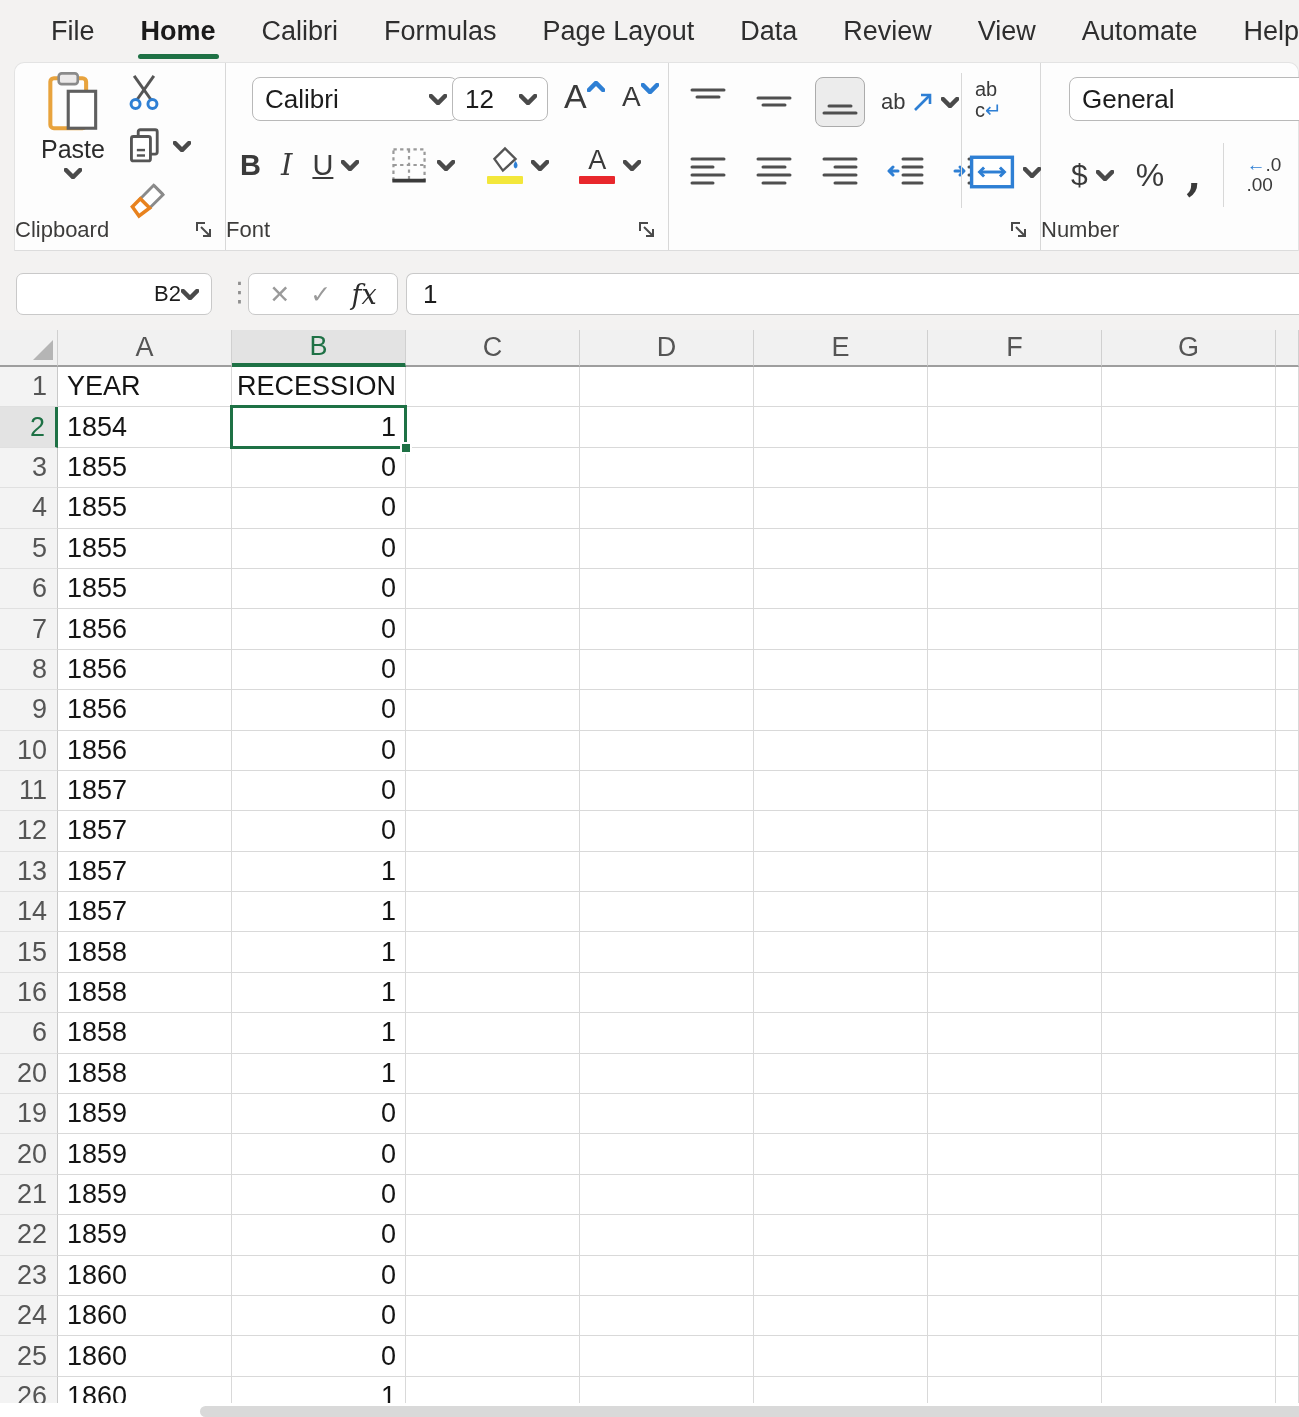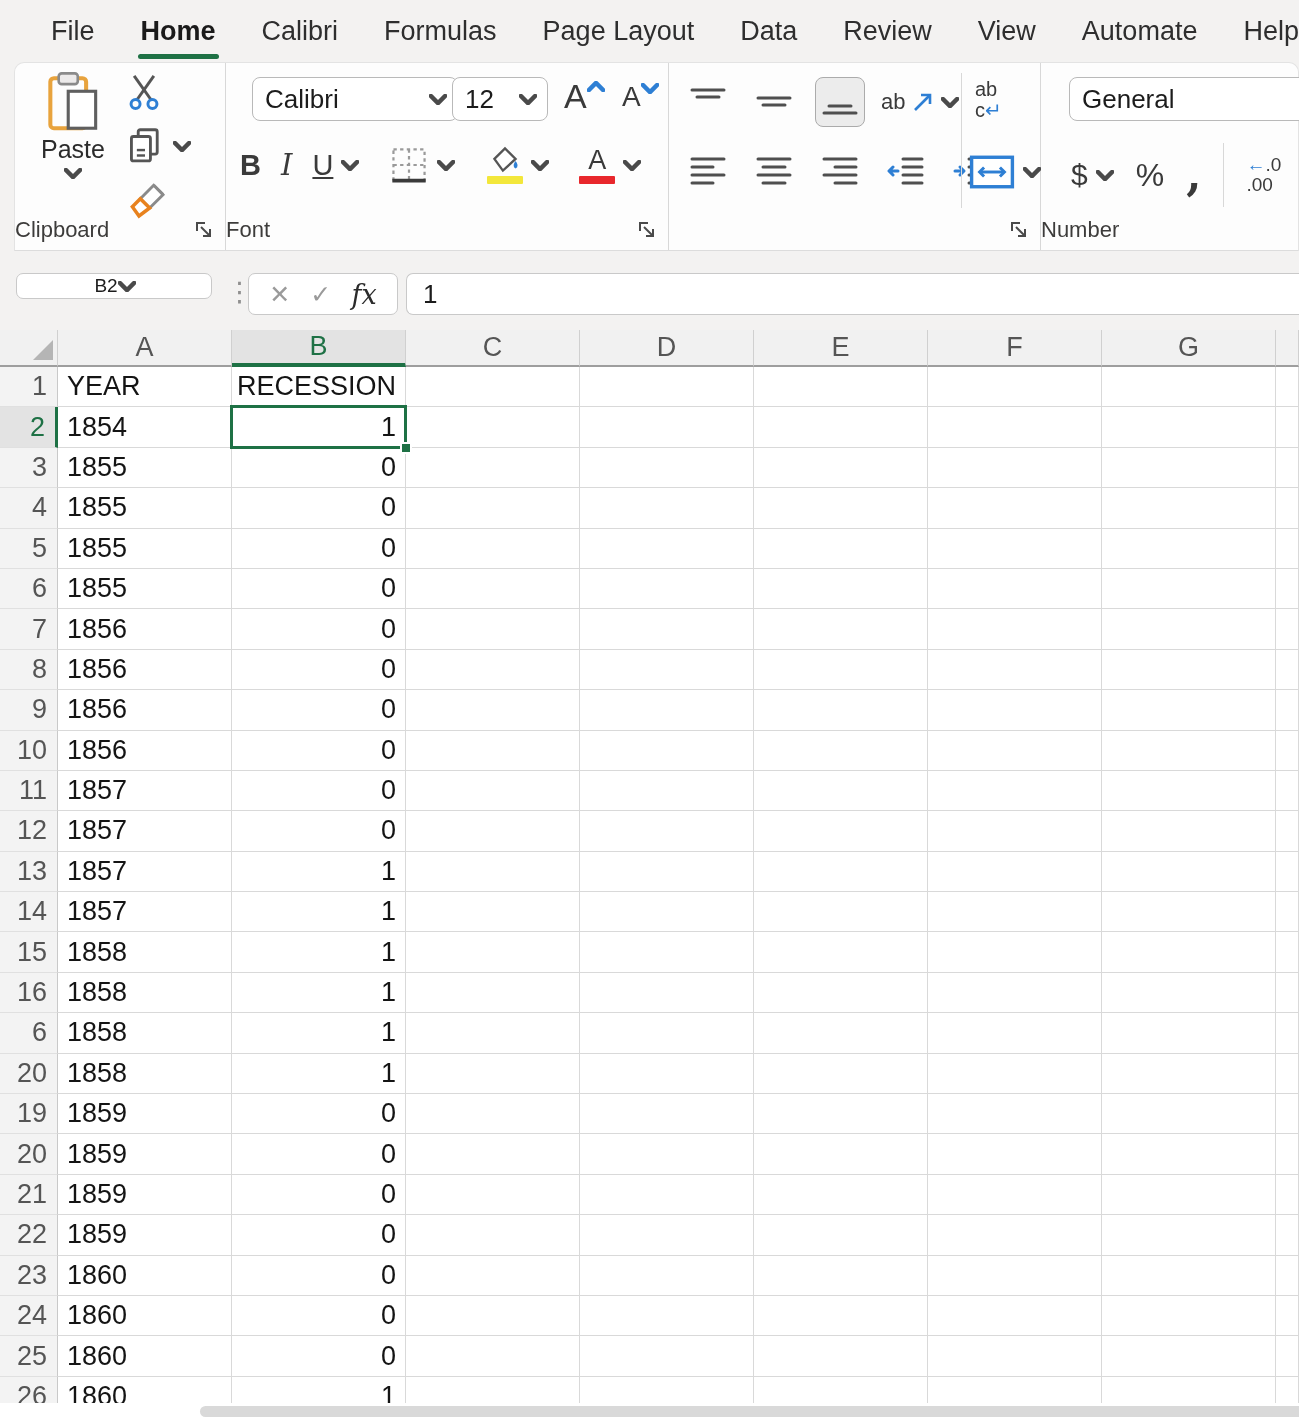--- a/index.html
+++ b/index.html
@@ -73,21 +73,21 @@
   .numfmt{position:absolute;left:28px;top:14px;width:260px;height:44px;background:#fff;border:1.5px solid #b9b9b9;border-radius:8px 0 0 8px;display:flex;align-items:center;padding-left:12px;box-sizing:border-box;font-size:26px;color:#1c1c1c;cursor:pointer;}
   .numrow2{position:absolute;left:30px;top:80px;display:flex;align-items:center;gap:22px;}
   .cur{font-size:30px;color:#3a3a3a;cursor:pointer;}
   .pct{font-size:32px;color:#3a3a3a;cursor:pointer;}
   .comma{font-size:44px;font-family:"DejaVu Serif",serif;font-weight:700;color:#3a3a3a;cursor:pointer;line-height:0.6;}
   .numsep{width:1px;height:64px;background:#d8d8d8;}
   .dec{cursor:pointer;font-size:19px;color:#3a3a3a;line-height:1.05;}
   .dec .arrow{color:#2E7FD4;font-weight:700;}
 
   
-  .namebox{position:absolute;left:16px;top:273px;width:196px;height:26px;background:#fff;border:1.5px solid #c9c9c9;border-radius:7px;display:flex;align-items:center;justify-content:center;padding:0 12px 0 14px;box-sizing:border-box;font-size:19px;color:#1c1c1c;cursor:pointer;}
+  .namebox{position:absolute;left:16px;top:273px;width:196px;height:42px;background:#fff;border:1.5px solid #c9c9c9;border-radius:7px;display:flex;align-items:center;justify-content:flex-end;padding:0 12px 0 14px;box-sizing:border-box;font-size:22px;color:#1c1c1c;cursor:pointer;}
   .dots{position:absolute;left:226px;top:276px;font-size:27px;color:#8f8f8f;letter-spacing:0;}
   .fxbox{position:absolute;left:248px;top:273px;width:150px;height:42px;background:#fff;border:1.5px solid #c9c9c9;border-radius:7px;display:flex;align-items:center;justify-content:space-evenly;box-sizing:border-box;}
   .fx-x{font-size:25px;color:#9a9a9a;cursor:pointer;}
   .fx-check{font-size:25px;color:#9a9a9a;cursor:pointer;}
   .fx-fx{font-size:27px;font-style:italic;font-family:"DejaVu Serif",serif;color:#2b2b2b;cursor:pointer;}
   .fbar{position:absolute;left:406px;top:273px;right:0;height:42px;background:#fff;border:1.5px solid #c9c9c9;border-right:none;border-radius:7px 0 0 7px;display:flex;align-items:center;padding-left:16px;box-sizing:border-box;font-size:26px;color:#1c1c1c;cursor:text;}
 
   
   .sheet{position:absolute;top:330px;left:0;right:0;bottom:0;background:#fff;}
   .colrow{display:flex;height:37px;}

